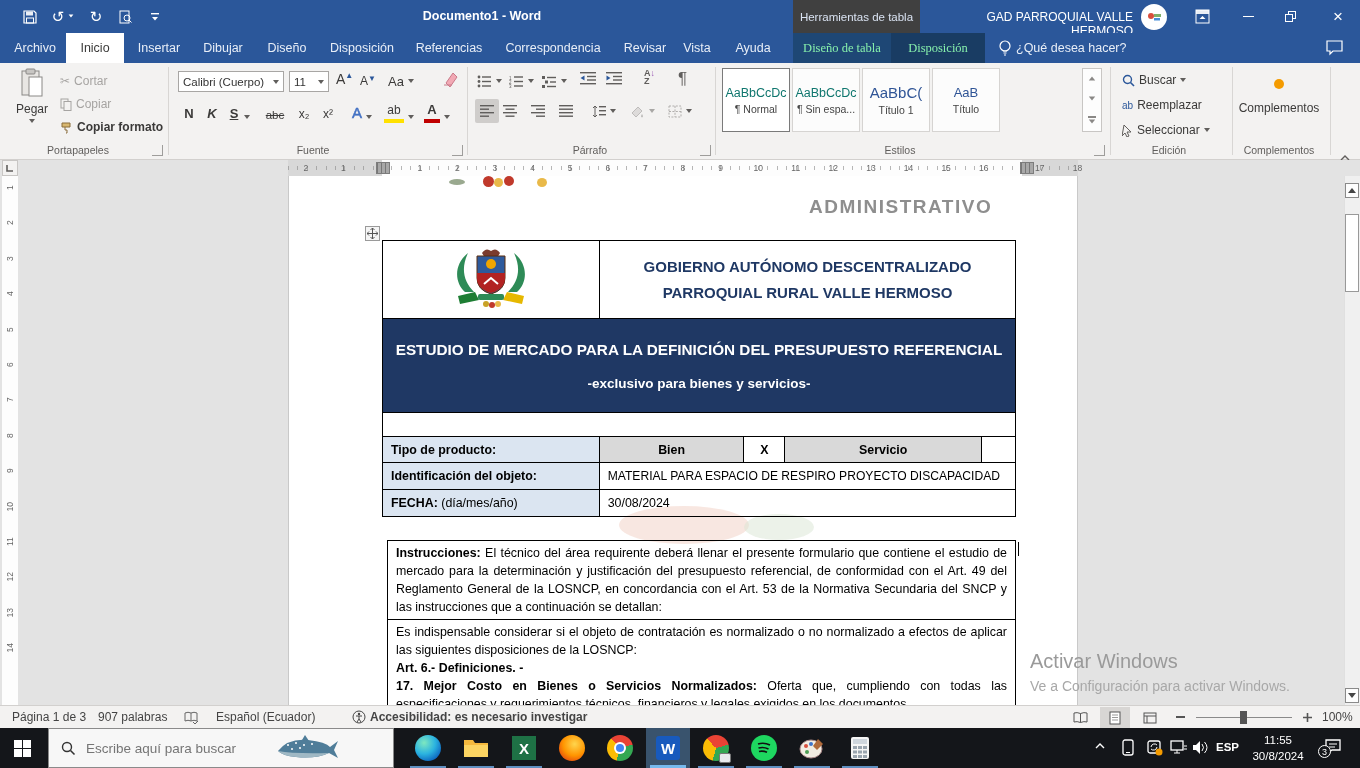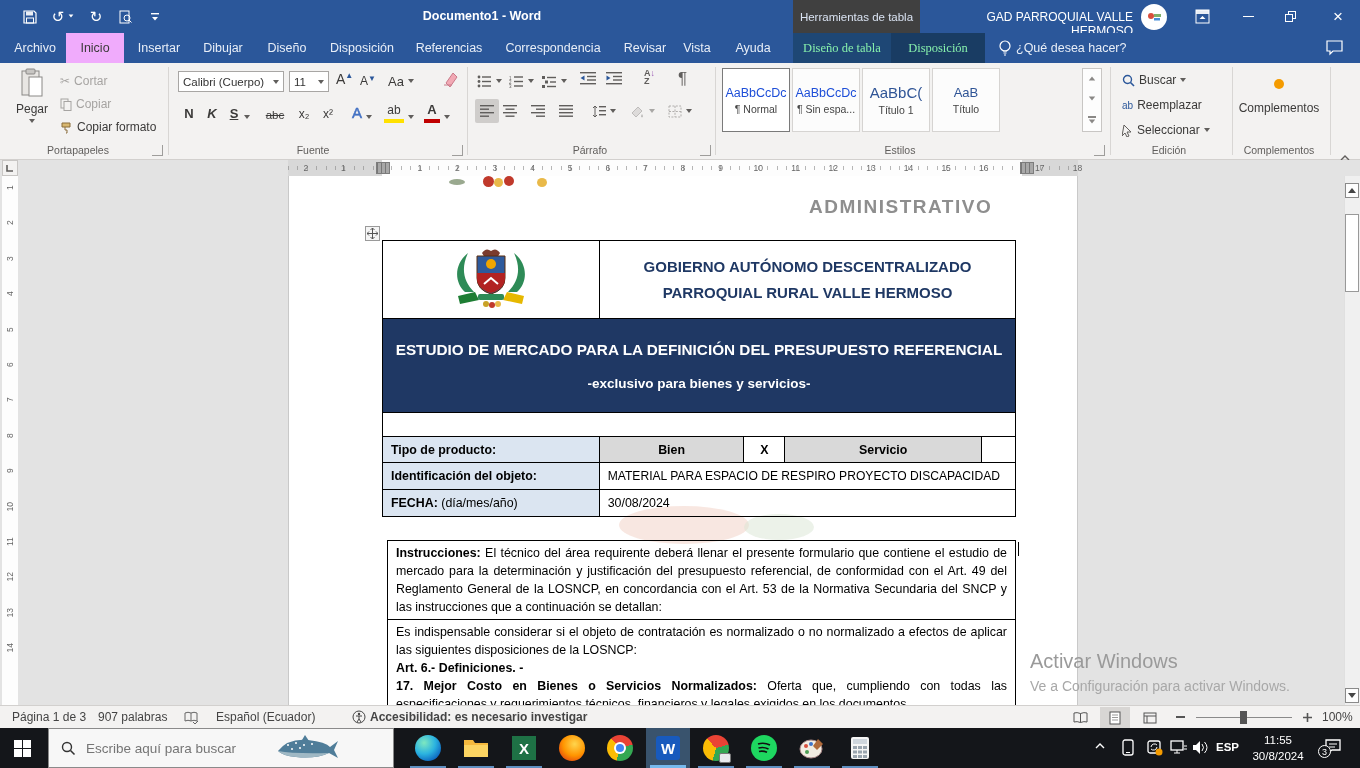--- a/index.html
+++ b/index.html
@@ -9,36 +9,36 @@
   .b{font-weight:bold;}
   
   .titlebar{left:0;top:0;width:1360px;height:33px;background:#2b579a;color:#fff;}
   .qat-btn{top:6px;height:21px;display:flex;align-items:center;justify-content:center;color:#fff;font-size:15px;}
   .title-text{font-size:12.5px;color:#fff;text-align:center;}
   .ctx-head{background:#404040;color:#d9e2f1;font-size:11.5px;display:flex;align-items:center;justify-content:center;height:33px;}
   .winbtn{top:0;width:44px;height:33px;display:flex;align-items:center;justify-content:center;color:#fff;}
   
   .tabrow{left:0;top:33px;width:1360px;height:30px;background:#2b579a;}
   .rtab{top:0;height:30px;display:flex;align-items:center;justify-content:center;color:#e8eef7;font-size:12.5px;cursor:default;}
-  .rtab.active{background:#f0abfc;color:#3b3a39;}
+  .rtab.active{background:#ffffff;color:#3b3a39;}
   .ctx-strip{left:793px;top:0;width:192px;height:30px;background:#1e4775;display:flex;}
   .ctx-tab{height:30px;display:flex;align-items:center;justify-content:center;color:#86efac;font-size:12.5px;font-family:Liberation Serif, serif;}
   
   .ribbon{left:0;top:63px;width:1360px;height:97px;background:#f3f2f1;border-bottom:1px solid #d2d0ce;color:#3b3a39;}
   .gsep{top:4px;width:1px;height:88px;background:#d8d6d4;}
   .glabel{top:81px;font-size:10.5px;color:#605e5c;text-align:center;}
   .launcher{top:82px;width:11px;height:11px;border-left:1px solid #8a8886;border-bottom:1px solid #8a8886;transform:rotate(-90deg);opacity:.8;}
   .smallcmd{display:flex;align-items:center;gap:4px;font-size:12px;height:20px;}
   .disabled{color:#a6a4a2;}
   .combo{background:#fff;border:1px solid #a8a6a4;height:21px;font-size:11.5px;display:flex;align-items:center;padding:0 4px;justify-content:space-between;color:#333;}
   .dd{width:0;height:0;border-left:3.5px solid transparent;border-right:3.5px solid transparent;border-top:4px solid #605e5c;}
   .fbtn{top:38px;height:22px;display:flex;align-items:flex-end;justify-content:center;font-size:13px;padding-bottom:2px;}
   .alignicon rect{fill:#605e5c;}
   .stylecard{width:68px;height:64px;border:1px solid #d6d4d2;background:#fcfcfc;display:flex;flex-direction:column;align-items:center;justify-content:center;gap:3px;}
-  .stylecard .prev{font-size:12.5px;color:#1d4ed8;white-space:nowrap;}
+  .stylecard .prev{font-size:12.5px;color:#0f766e;white-space:nowrap;}
   .stylecard .nm{font-size:10.5px;color:#444;white-space:nowrap;}
   .stylecard:nth-child(1){border:1px solid #7a7a7a;background:#fff;}
   .stylecard:nth-child(3) .prev{color:#2f5496;font-size:15px;}
   .stylecard:nth-child(4) .prev{color:#2f5496;font-size:13px;}
   .stylecard:nth-child(5) .prev{color:#1f3864;font-size:21px;}
   
   .rulerrow{left:0;top:160px;width:1360px;height:16px;background:#e3e3e3;}
   .hrule{left:288px;top:0;width:790px;height:16px;background:#d8d8d8;}
   .hrule-white{left:94px;top:0;width:640px;height:16px;background:#fdfdfd;}
   .rnum{font-size:8.5px;color:#666;}
@@ -188,21 +188,21 @@
       <span>✂</span>
       <span>Cortar</span>
     </div>
     <div class="abs smallcmd disabled" style="left:60px;top:31px;">
       <svg width="12" height="13" viewBox="0 0 12 13">
           <rect x="1" y="1" width="7" height="9" fill="none" stroke="#a6a4a2"></rect>
           <rect x="4" y="3.5" width="7" height="9" fill="#f3f2f1" stroke="#a6a4a2"></rect>
         </svg>
       <span>Copiar</span>
     </div>
-    <div class="abs smallcmd" style="left:60px;top:54px;">
+    <div class="abs smallcmd" style="left:60px;top:54px;font-weight:bold;">
       <svg width="13" height="13" viewBox="0 0 13 13">
           <path d="M2 2 h8 v4 h-8 Z" fill="#d8b76f" stroke="#8a6d3b"></path>
           <path d="M5 6 v3 h2 v3 h-1" fill="none" stroke="#8a6d3b"></path>
         </svg>
       <span>Copiar formato</span>
     </div>
     <div class="abs glabel" style="left:8px;width:140px;">Portapapeles</div>
     <div class="abs launcher" style="left:152px;"></div>
     <div class="abs gsep" style="left:168px;"></div>
 

